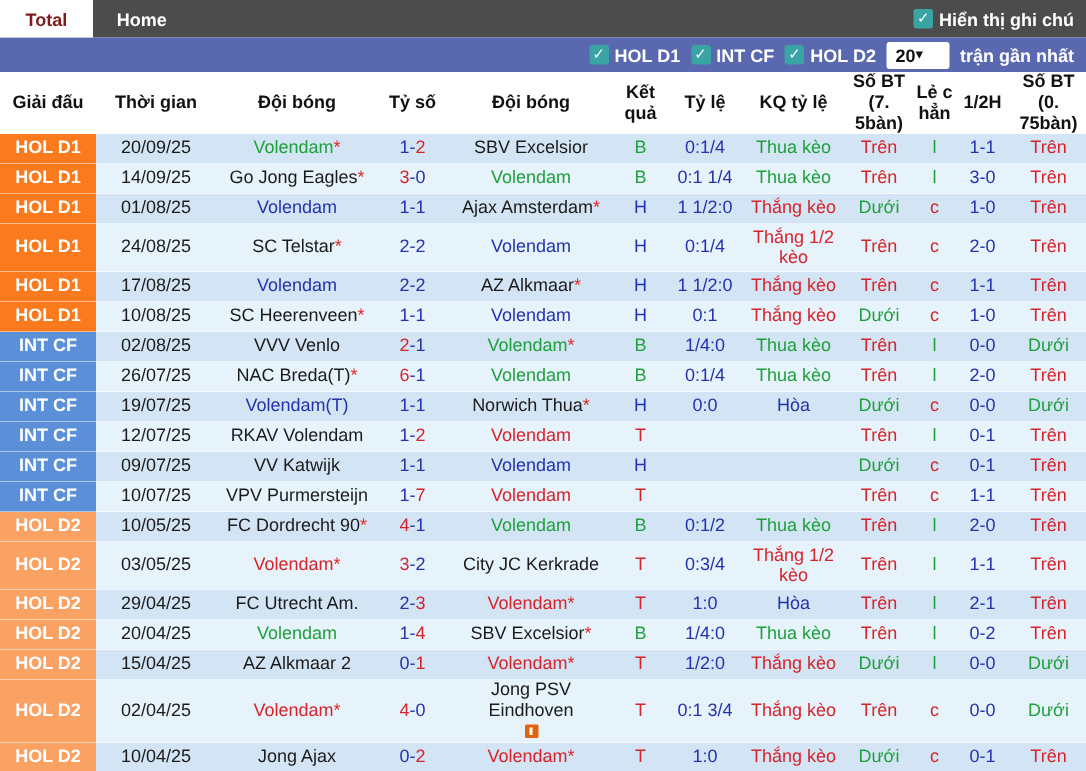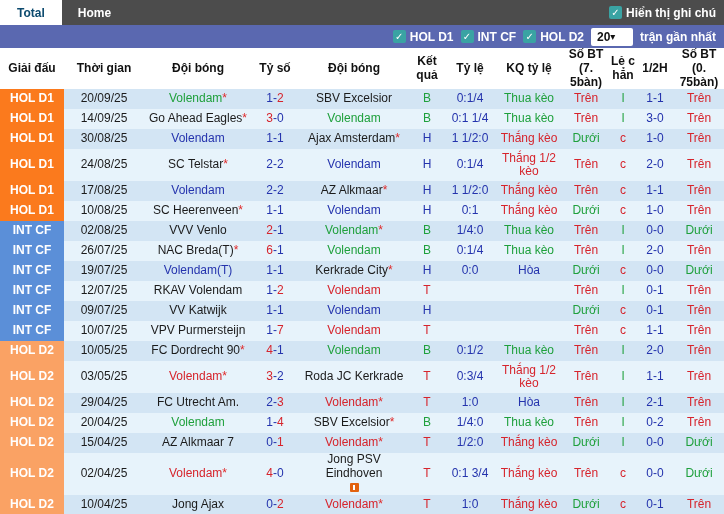--- a/index.html
+++ b/index.html
@@ -3,21 +3,21 @@
 <meta charset="utf-8">
 <style>
   * { margin:0; padding:0; box-sizing:border-box; }
   html,body { width:724px; }
   body { font-family:"Liberation Sans","DejaVu Sans",sans-serif; font-size:12px; background:#fff; }
   .app { width:724px; height:514px; overflow:hidden; background:#fff; }
 
   
   .titlebar { height:25px; background:#4c4c4c; display:flex; align-items:center; color:#fff; }
   .title { font-weight:bold; font-size:13px; padding:0 12px 0 10px; }
-  .tab-total { background:#fff; color:#0c4a6e; font-weight:bold; height:25px; display:flex; align-items:center; padding:0 17px; cursor:pointer; }
+  .tab-total { background:#fff; color:#7f1d1d; font-weight:bold; height:25px; display:flex; align-items:center; padding:0 17px; cursor:pointer; }
   .tab-home { color:#fff; font-weight:bold; margin-left:16px; cursor:pointer; }
   .spacer { flex:1; }
   .note { display:flex; align-items:center; gap:4px; padding-right:8px; font-weight:bold; }
 
   
   .cb { width:13px; height:13px; background:#3aa3a3; color:#fff; font-size:10px; line-height:13px;
         text-align:center; display:inline-block; border-radius:2px; cursor:pointer; flex:0 0 auto; }
 
   
   .filterbar { height:23px; background:#5a68b0; display:flex; align-items:center; justify-content:flex-end;
@@ -131,34 +131,34 @@
           <td class="c-blue">0:1/4</td>
           <td class="c-green">Thua kèo</td>
           <td class="c-red">Trên</td>
           <td class="c-green">l</td>
           <td class="c-blue">1-1</td>
           <td class="c-red">Trên</td>
         </tr>
         <tr class="r-odd rnorm">
           <td class="league hold1">HOL D1</td>
           <td class="c-black">14/09/25</td>
-          <td class="c-black"><span>Go Ahead Eagles</span><span class="star">*</span></td>
+          <td class="c-black"><span>Go Jong Eagles</span><span class="star">*</span></td>
           <td><span class="c-red">3</span><span class="score-sep">-</span><span class="c-blue">0</span></td>
           <td class="c-green"><span>Volendam</span></td>
           <td class="c-green">B</td>
           <td class="c-blue">0:1 1/4</td>
           <td class="c-green">Thua kèo</td>
           <td class="c-red">Trên</td>
           <td class="c-green">l</td>
           <td class="c-blue">3-0</td>
           <td class="c-red">Trên</td>
         </tr>
         <tr class="r-even rnorm">
           <td class="league hold1">HOL D1</td>
-          <td class="c-black">30/08/25</td>
+          <td class="c-black">01/08/25</td>
           <td class="c-blue"><span>Volendam</span></td>
           <td><span class="c-blue">1</span><span class="score-sep">-</span><span class="c-blue">1</span></td>
           <td class="c-black"><span>Ajax Amsterdam</span><span class="star">*</span></td>
           <td class="c-blue">H</td>
           <td class="c-blue">1 1/2:0</td>
           <td class="c-red">Thắng kèo</td>
           <td class="c-green">Dưới</td>
           <td class="c-red">c</td>
           <td class="c-blue">1-0</td>
           <td class="c-red">Trên</td>
@@ -231,21 +231,21 @@
           <td class="c-red">Trên</td>
           <td class="c-green">l</td>
           <td class="c-blue">2-0</td>
           <td class="c-red">Trên</td>
         </tr>
         <tr class="r-even rnorm">
           <td class="league intcf">INT CF</td>
           <td class="c-black">19/07/25</td>
           <td class="c-blue"><span>Volendam(T)</span></td>
           <td><span class="c-blue">1</span><span class="score-sep">-</span><span class="c-blue">1</span></td>
-          <td class="c-black"><span>Kerkrade City</span><span class="star">*</span></td>
+          <td class="c-black"><span>Norwich Thua</span><span class="star">*</span></td>
           <td class="c-blue">H</td>
           <td class="c-blue">0:0</td>
           <td class="c-blue">Hòa</td>
           <td class="c-green">Dưới</td>
           <td class="c-red">c</td>
           <td class="c-blue">0-0</td>
           <td class="c-green">Dưới</td>
         </tr>
         <tr class="r-odd rnorm">
           <td class="league intcf">INT CF</td>
@@ -301,21 +301,21 @@
           <td class="c-red">Trên</td>
           <td class="c-green">l</td>
           <td class="c-blue">2-0</td>
           <td class="c-red">Trên</td>
         </tr>
         <tr class="r-odd rtall">
           <td class="league hold2">HOL D2</td>
           <td class="c-black">03/05/25</td>
           <td class="c-red"><span>Volendam</span><span class="star">*</span></td>
           <td><span class="c-red">3</span><span class="score-sep">-</span><span class="c-blue">2</span></td>
-          <td class="c-black"><span>Roda JC Kerkrade</span></td>
+          <td class="c-black"><span>City JC Kerkrade</span></td>
           <td class="c-red">T</td>
           <td class="c-blue">0:3/4</td>
           <td class="c-red">Thắng 1/2 kèo</td>
           <td class="c-red">Trên</td>
           <td class="c-green">l</td>
           <td class="c-blue">1-1</td>
           <td class="c-red">Trên</td>
         </tr>
         <tr class="r-even rnorm">
           <td class="league hold2">HOL D2</td>
@@ -341,21 +341,21 @@
           <td class="c-blue">1/4:0</td>
           <td class="c-green">Thua kèo</td>
           <td class="c-red">Trên</td>
           <td class="c-green">l</td>
           <td class="c-blue">0-2</td>
           <td class="c-red">Trên</td>
         </tr>
         <tr class="r-even rnorm">
           <td class="league hold2">HOL D2</td>
           <td class="c-black">15/04/25</td>
-          <td class="c-black"><span>AZ Alkmaar 7</span></td>
+          <td class="c-black"><span>AZ Alkmaar 2</span></td>
           <td><span class="c-blue">0</span><span class="score-sep">-</span><span class="c-red">1</span></td>
           <td class="c-red"><span>Volendam</span><span class="star">*</span></td>
           <td class="c-red">T</td>
           <td class="c-blue">1/2:0</td>
           <td class="c-red">Thắng kèo</td>
           <td class="c-green">Dưới</td>
           <td class="c-green">l</td>
           <td class="c-blue">0-0</td>
           <td class="c-green">Dưới</td>
         </tr>

